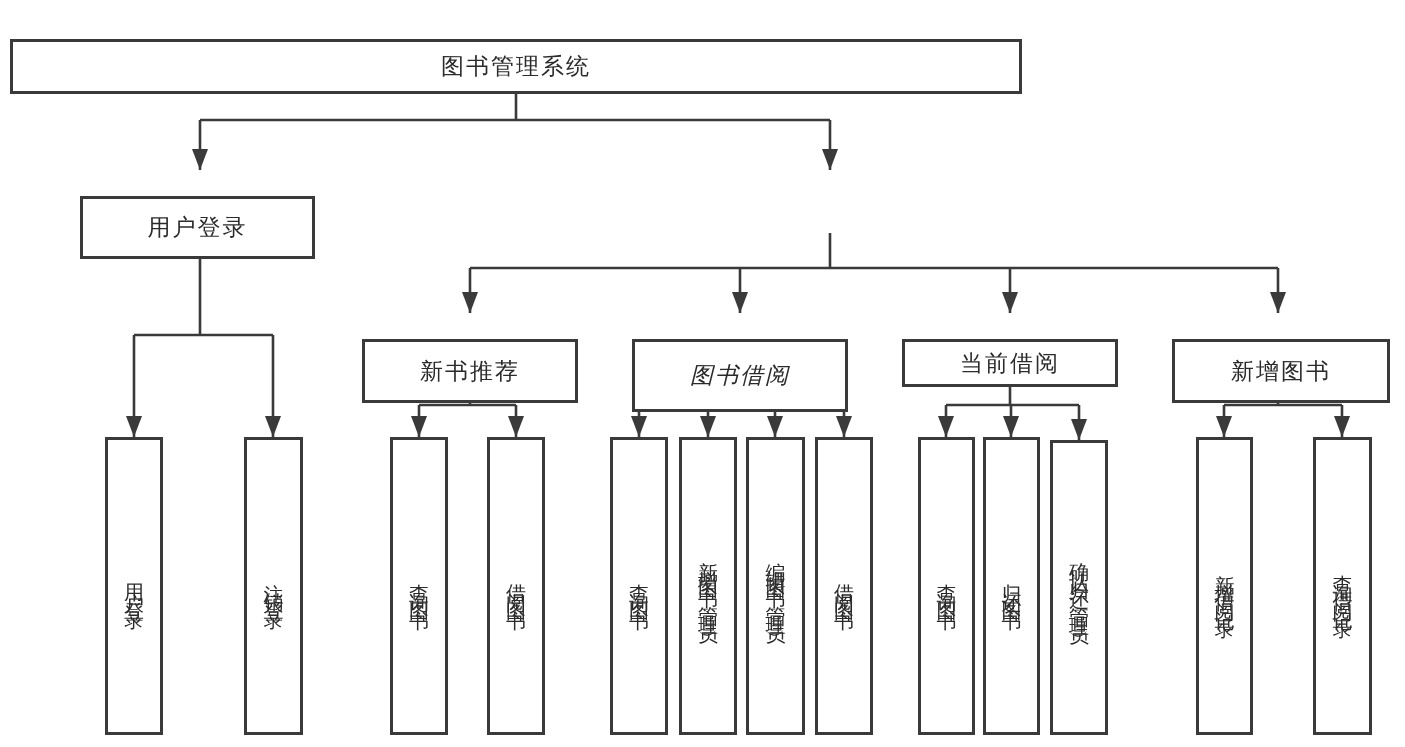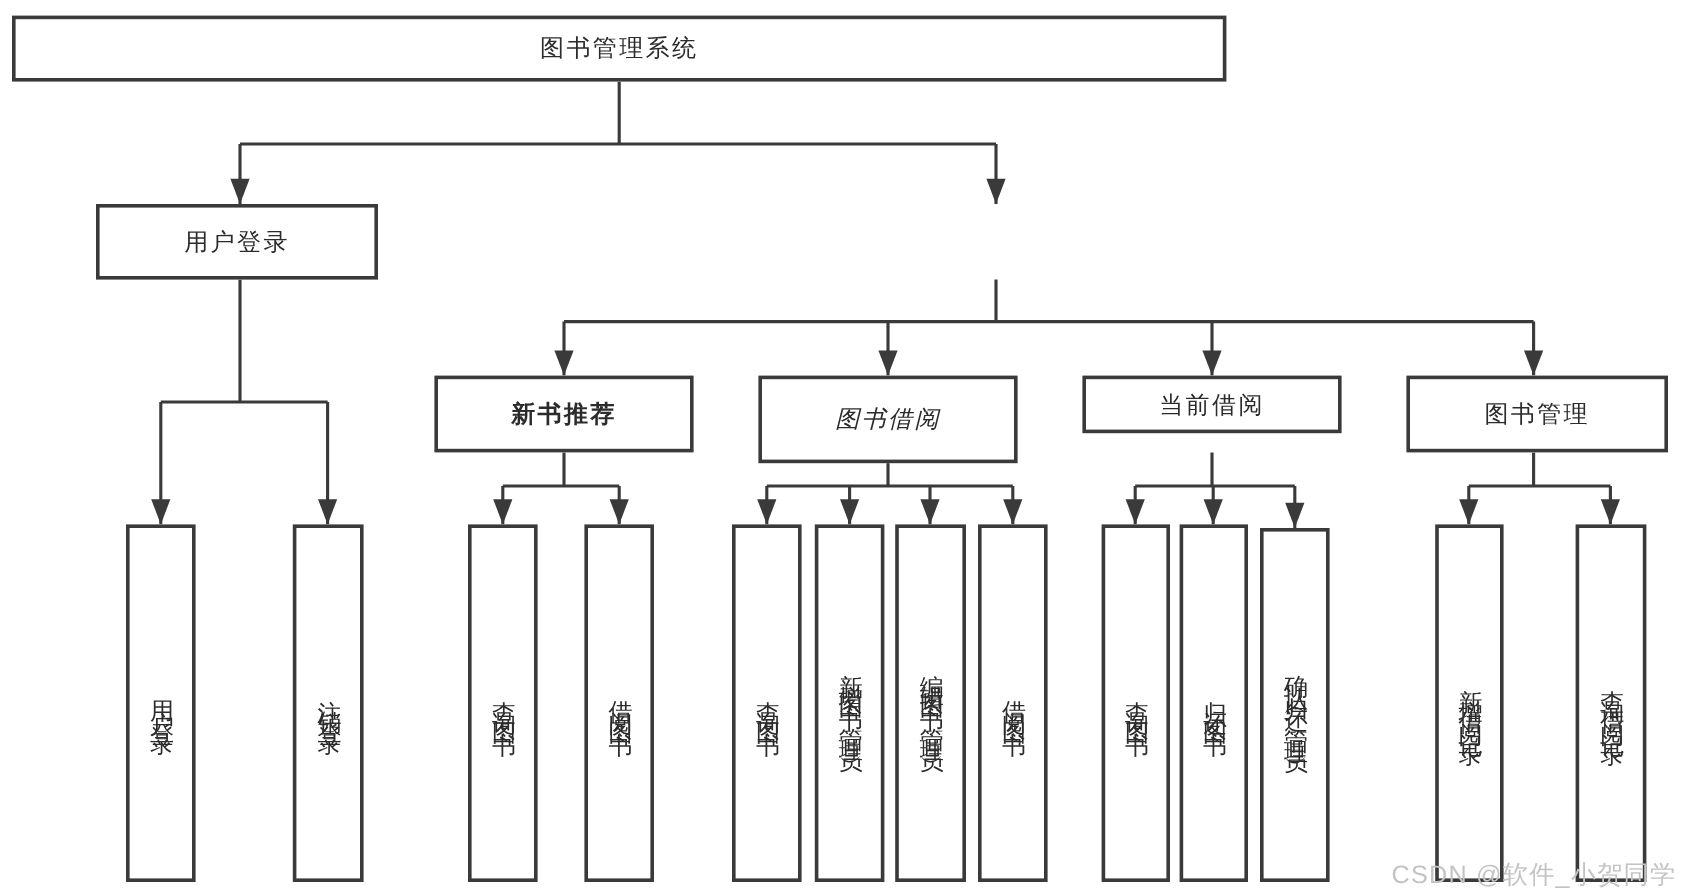--- a/index.html
+++ b/index.html
@@ -12,21 +12,21 @@
   }
   #connectors{position:absolute;left:0;top:0;width:1405px;height:747px;}
   .node{
     position:absolute;
     box-sizing:border-box;
     border:3px solid #3a3a3a;
     background:#ffffff;
     color:#2b2b2b;
     display:flex;align-items:center;justify-content:center;
   }
-  .hbox{font-size:20px;letter-spacing:2px;}
+  .hbox{font-size:23px;letter-spacing:2px;margin-top:26px;}
   .vbox span{
     writing-mode:vertical-rl;
     text-orientation:mixed;
     font-size:20px;
     letter-spacing:9px;
     line-height:1.05;
   }
   #watermark{
     position:absolute;
     right:8px;bottom:4px;
@@ -81,24 +81,24 @@
       <use href="#ah" x="1079" y="440"></use>
       <use href="#ah" x="1224" y="437"></use>
         <use href="#ah" x="1342" y="437"></use>
     </g>
   </svg>
 
   <div class="node hbox" style="left:10px;top:13px;width:1012px;height:55px;">图书管理系统</div>
 
   <div class="node hbox" style="left:80px;top:170px;width:235px;height:63px;">用户登录</div>
 
-  <div class="node hbox" style="left:362px;top:313px;width:216px;height:64px;font-weight:bold;">新书推荐</div>
+  <div class="node hbox" style="left:362px;top:313px;width:216px;height:64px;">新书推荐</div>
   <div class="node hbox" style="left:632px;top:313px;width:216px;height:73px;font-style:italic;">图书借阅</div>
   <div class="node hbox" style="left:902px;top:313px;width:216px;height:48px;">当前借阅</div>
-  <div class="node hbox" style="left:1172px;top:313px;width:218px;height:64px;">图书管理</div>
+  <div class="node hbox" style="left:1172px;top:313px;width:218px;height:64px;">新增图书</div>
 
   <div class="node vbox" style="left:105px;top:437px;width:58px;height:298px;">
     <span>用户登录</span>
     </div>
   <div class="node vbox" style="left:244px;top:437px;width:59px;height:298px;">
     <span>注销登录</span>
     </div>
 
   <div class="node vbox" style="left:390px;top:437px;width:58px;height:298px;">
     <span>查询图书</span>
@@ -130,14 +130,13 @@
     <span>确认归还（管理员）</span>
     </div>
 
   <div class="node vbox" style="left:1196px;top:437px;width:57px;height:298px;">
     <span>新增借阅记录</span>
     </div>
   <div class="node vbox" style="left:1313px;top:437px;width:59px;height:298px;">
     <span>查询借阅记录</span>
     </div>
 
-  <div id="watermark">CSDN @软件_小贺同学</div>
 </div>
 
 </body></html>

